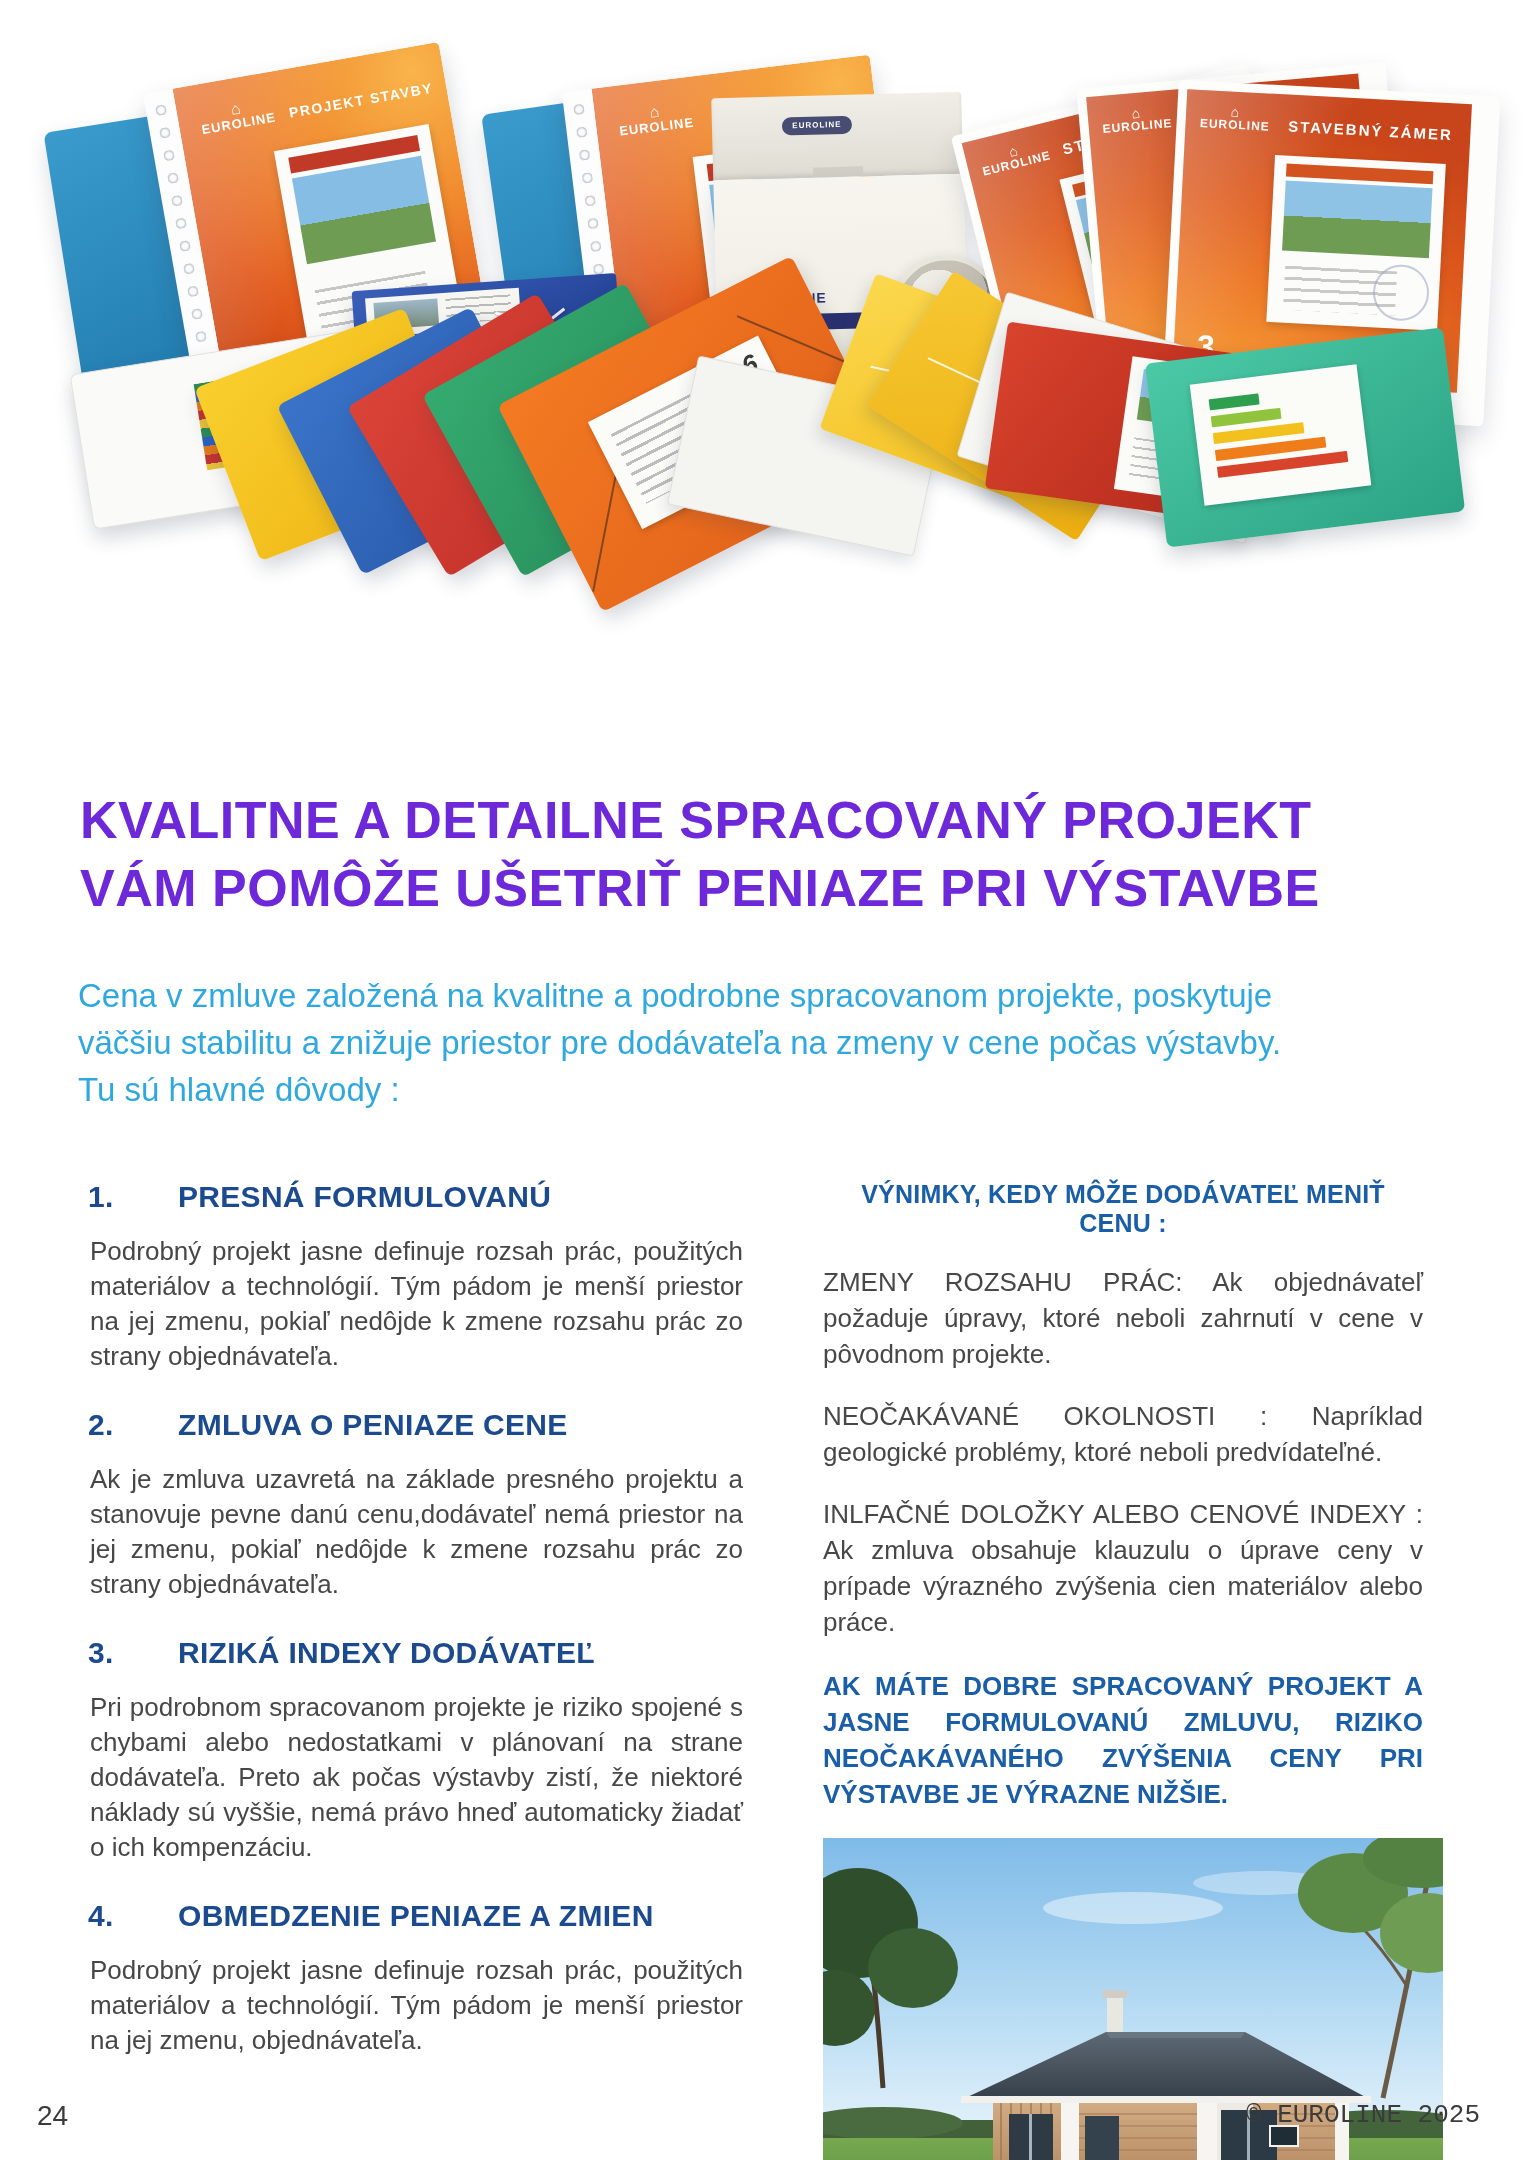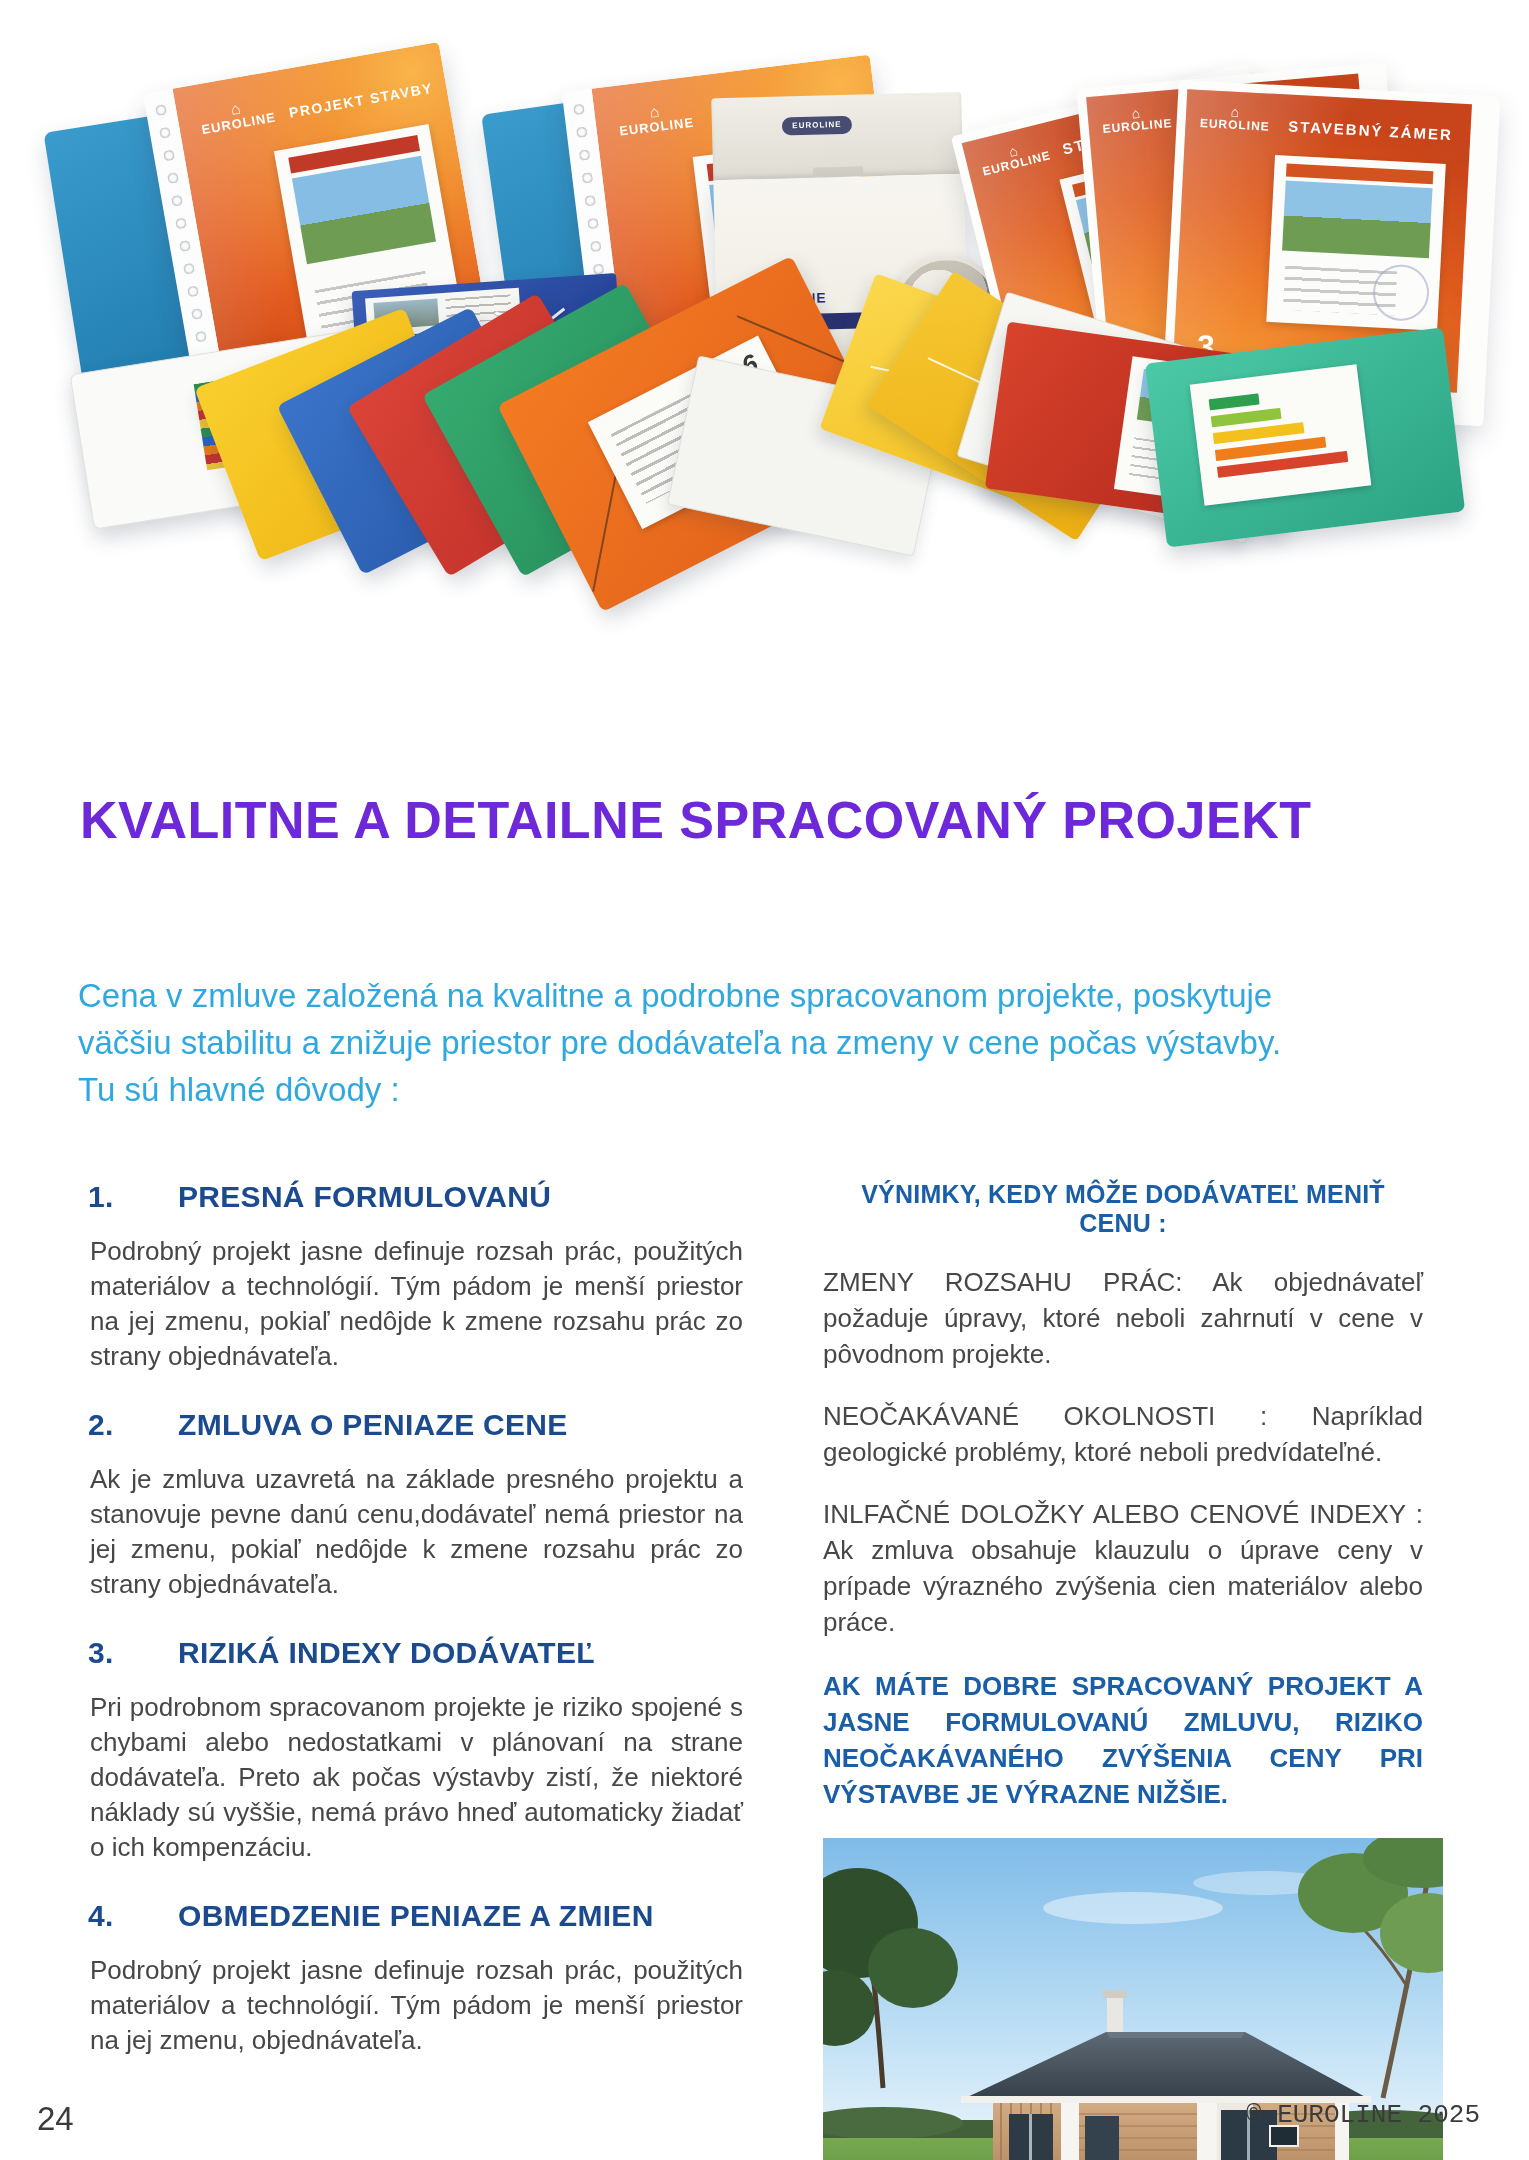--- a/index.html
+++ b/index.html
@@ -138,21 +138,21 @@
   .sec-body{margin-top:20px;padding-left:9px;font-size:26px;line-height:35px;color:#474747;text-align:justify;}
 
   .col-right{position:absolute;left:823px;top:1180px;width:600px;}
   .exc-head{color:#1A5EA8;font-weight:bold;font-size:25px;letter-spacing:.2px;text-align:center;}
   .exc-item{margin-top:26px;font-size:26px;line-height:36px;color:#474747;text-align:justify;}
   .exc-conclusion{margin-top:28px;font-size:26px;line-height:36px;color:#1A5EA8;font-weight:bold;text-align:justify;}
   .house-figure{margin:26px 0 0 0;width:620px;height:420px;}
   .house-figure svg{display:block;width:100%;height:100%;}
 
   
-  .footer-num{position:absolute;left:37px;top:2100px;font-size:33px;color:#3b3b3b;}
+  .footer-num{position:absolute;left:37px;top:2100px;font-size:28px;color:#3b3b3b;}
   .footer-copy{position:absolute;right:49px;top:2100px;font-size:26px;color:#3b3b3b;font-family:Liberation Mono, monospace;}
 </style>
 </head>
 <body>
 
 <div class="page">
 
   <div class="collage">
     <div class="folder-blue fb1"></div>
     <div class="sp-book b1">
@@ -286,20 +286,21 @@
           <i></i>
           <i></i>
           <i></i>
           <i></i>
         </div>
     </div>
   </div>
 
   <div class="main-title">
     <div>KVALITNE A DETAILNE SPRACOVANÝ PROJEKT</div>
+    <div>VÁM POMÔŽE UŠETRIŤ PENIAZE PRI VÝSTAVBE</div>
   </div>
 
   <div class="intro">Cena v zmluve založená na kvalitne a podrobne spracovanom projekte, poskytuje
 väčšiu stabilitu a znižuje priestor pre dodávateľa na zmeny v cene počas výstavby.
 Tu sú hlavné dôvody :</div>
 
   <div class="col-left">
     <div class="section">
       <div class="sec-head">
         <span class="sec-num">1.</span>

